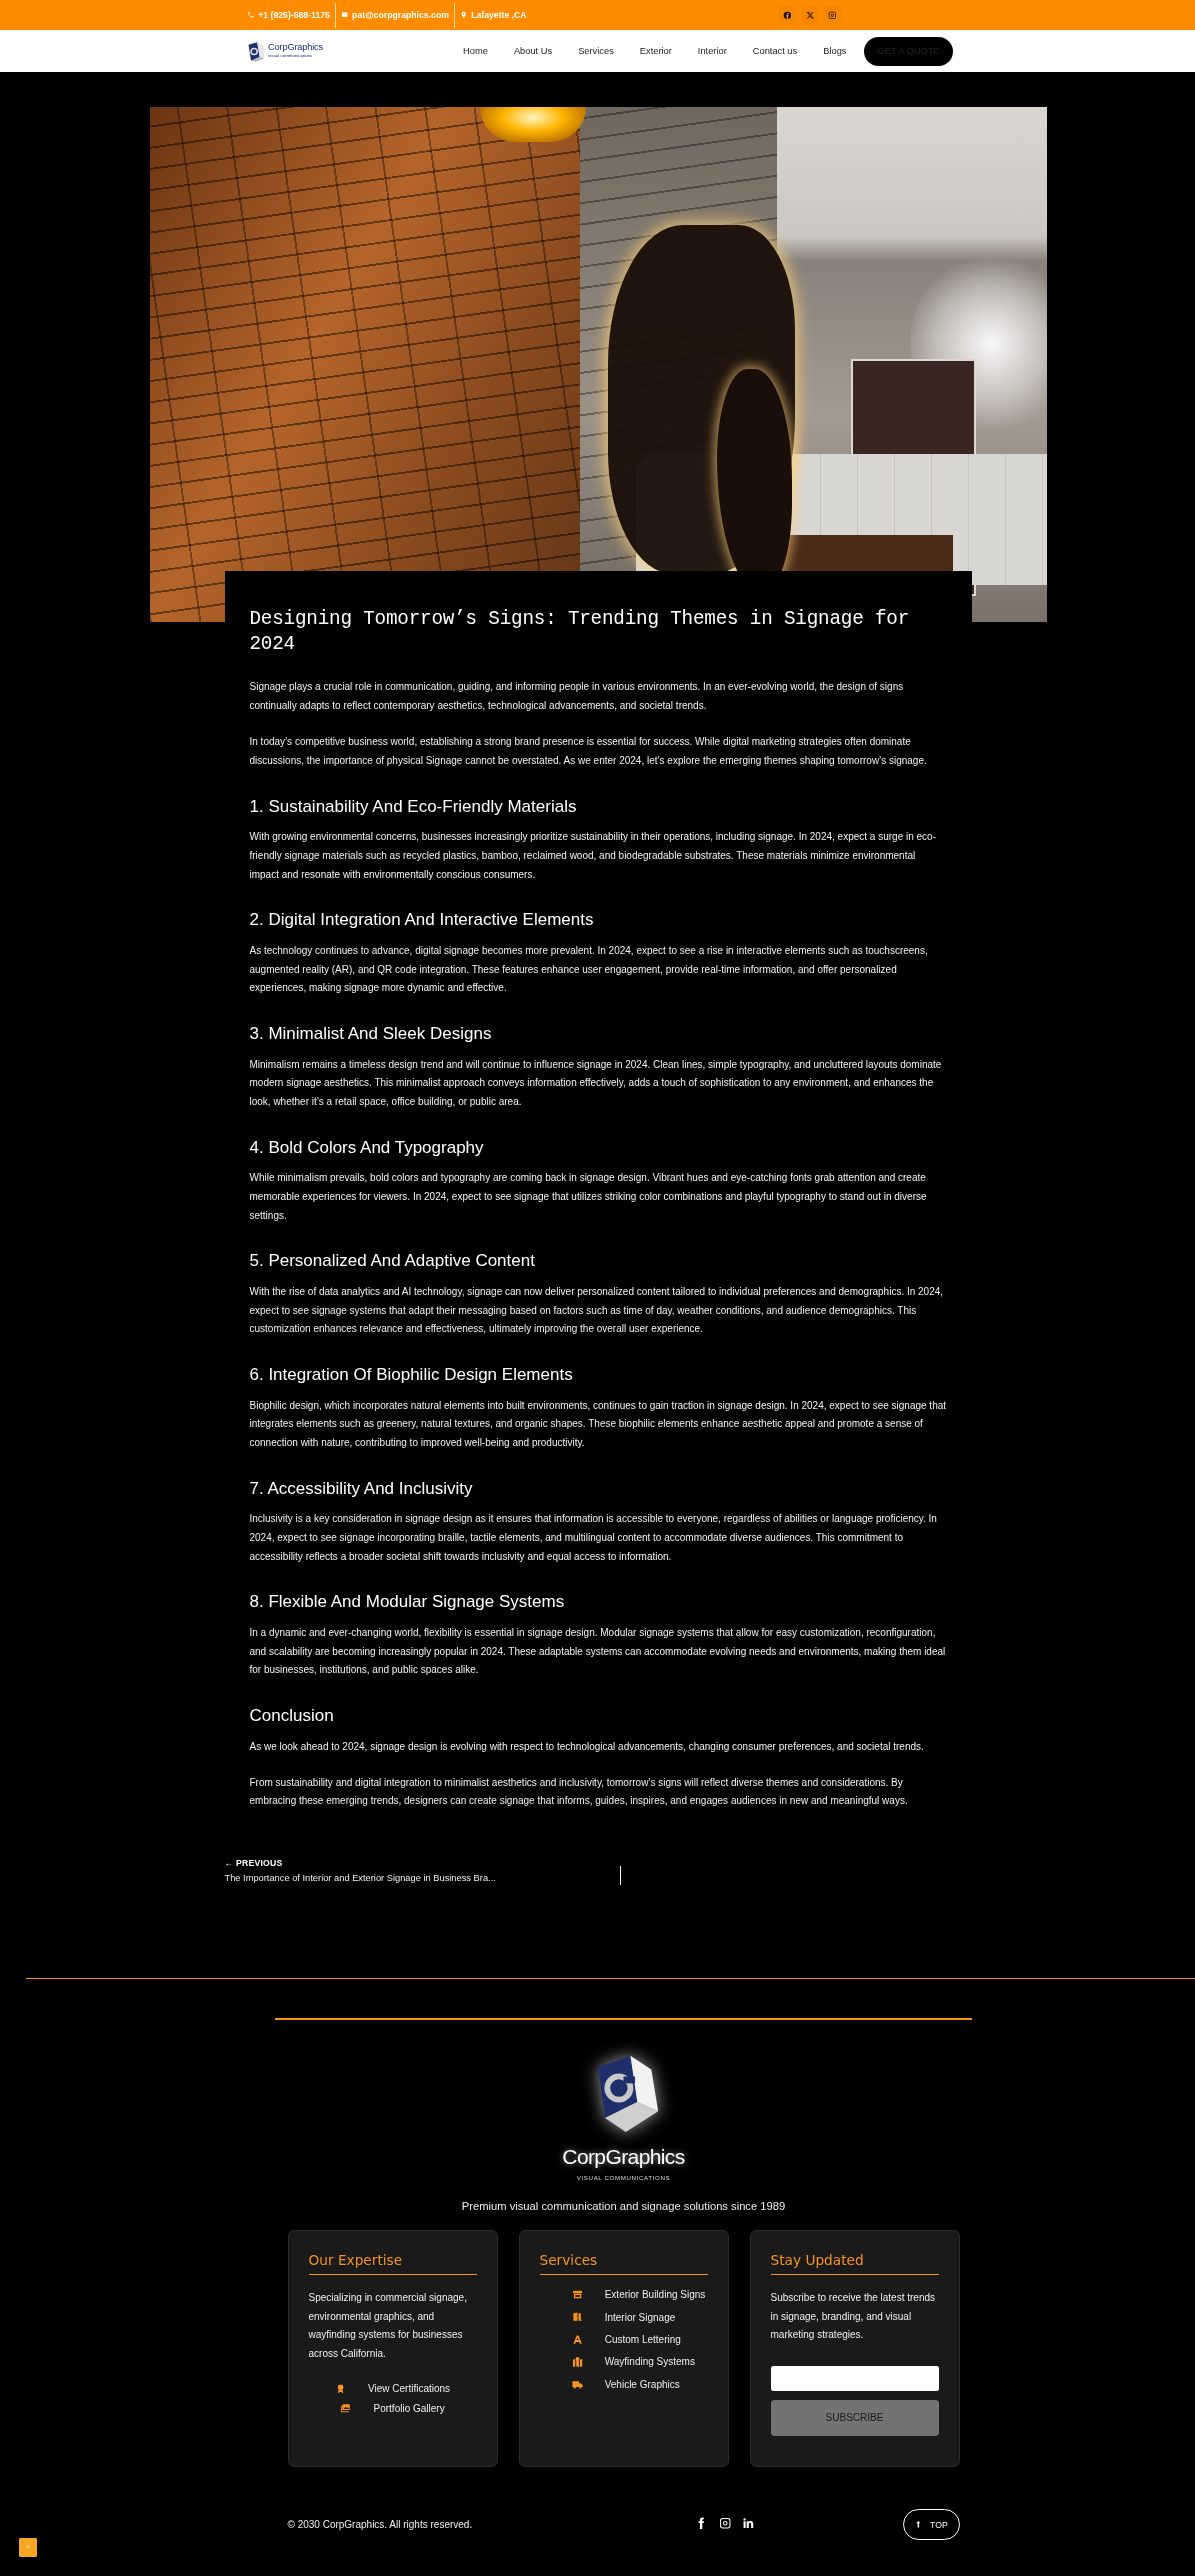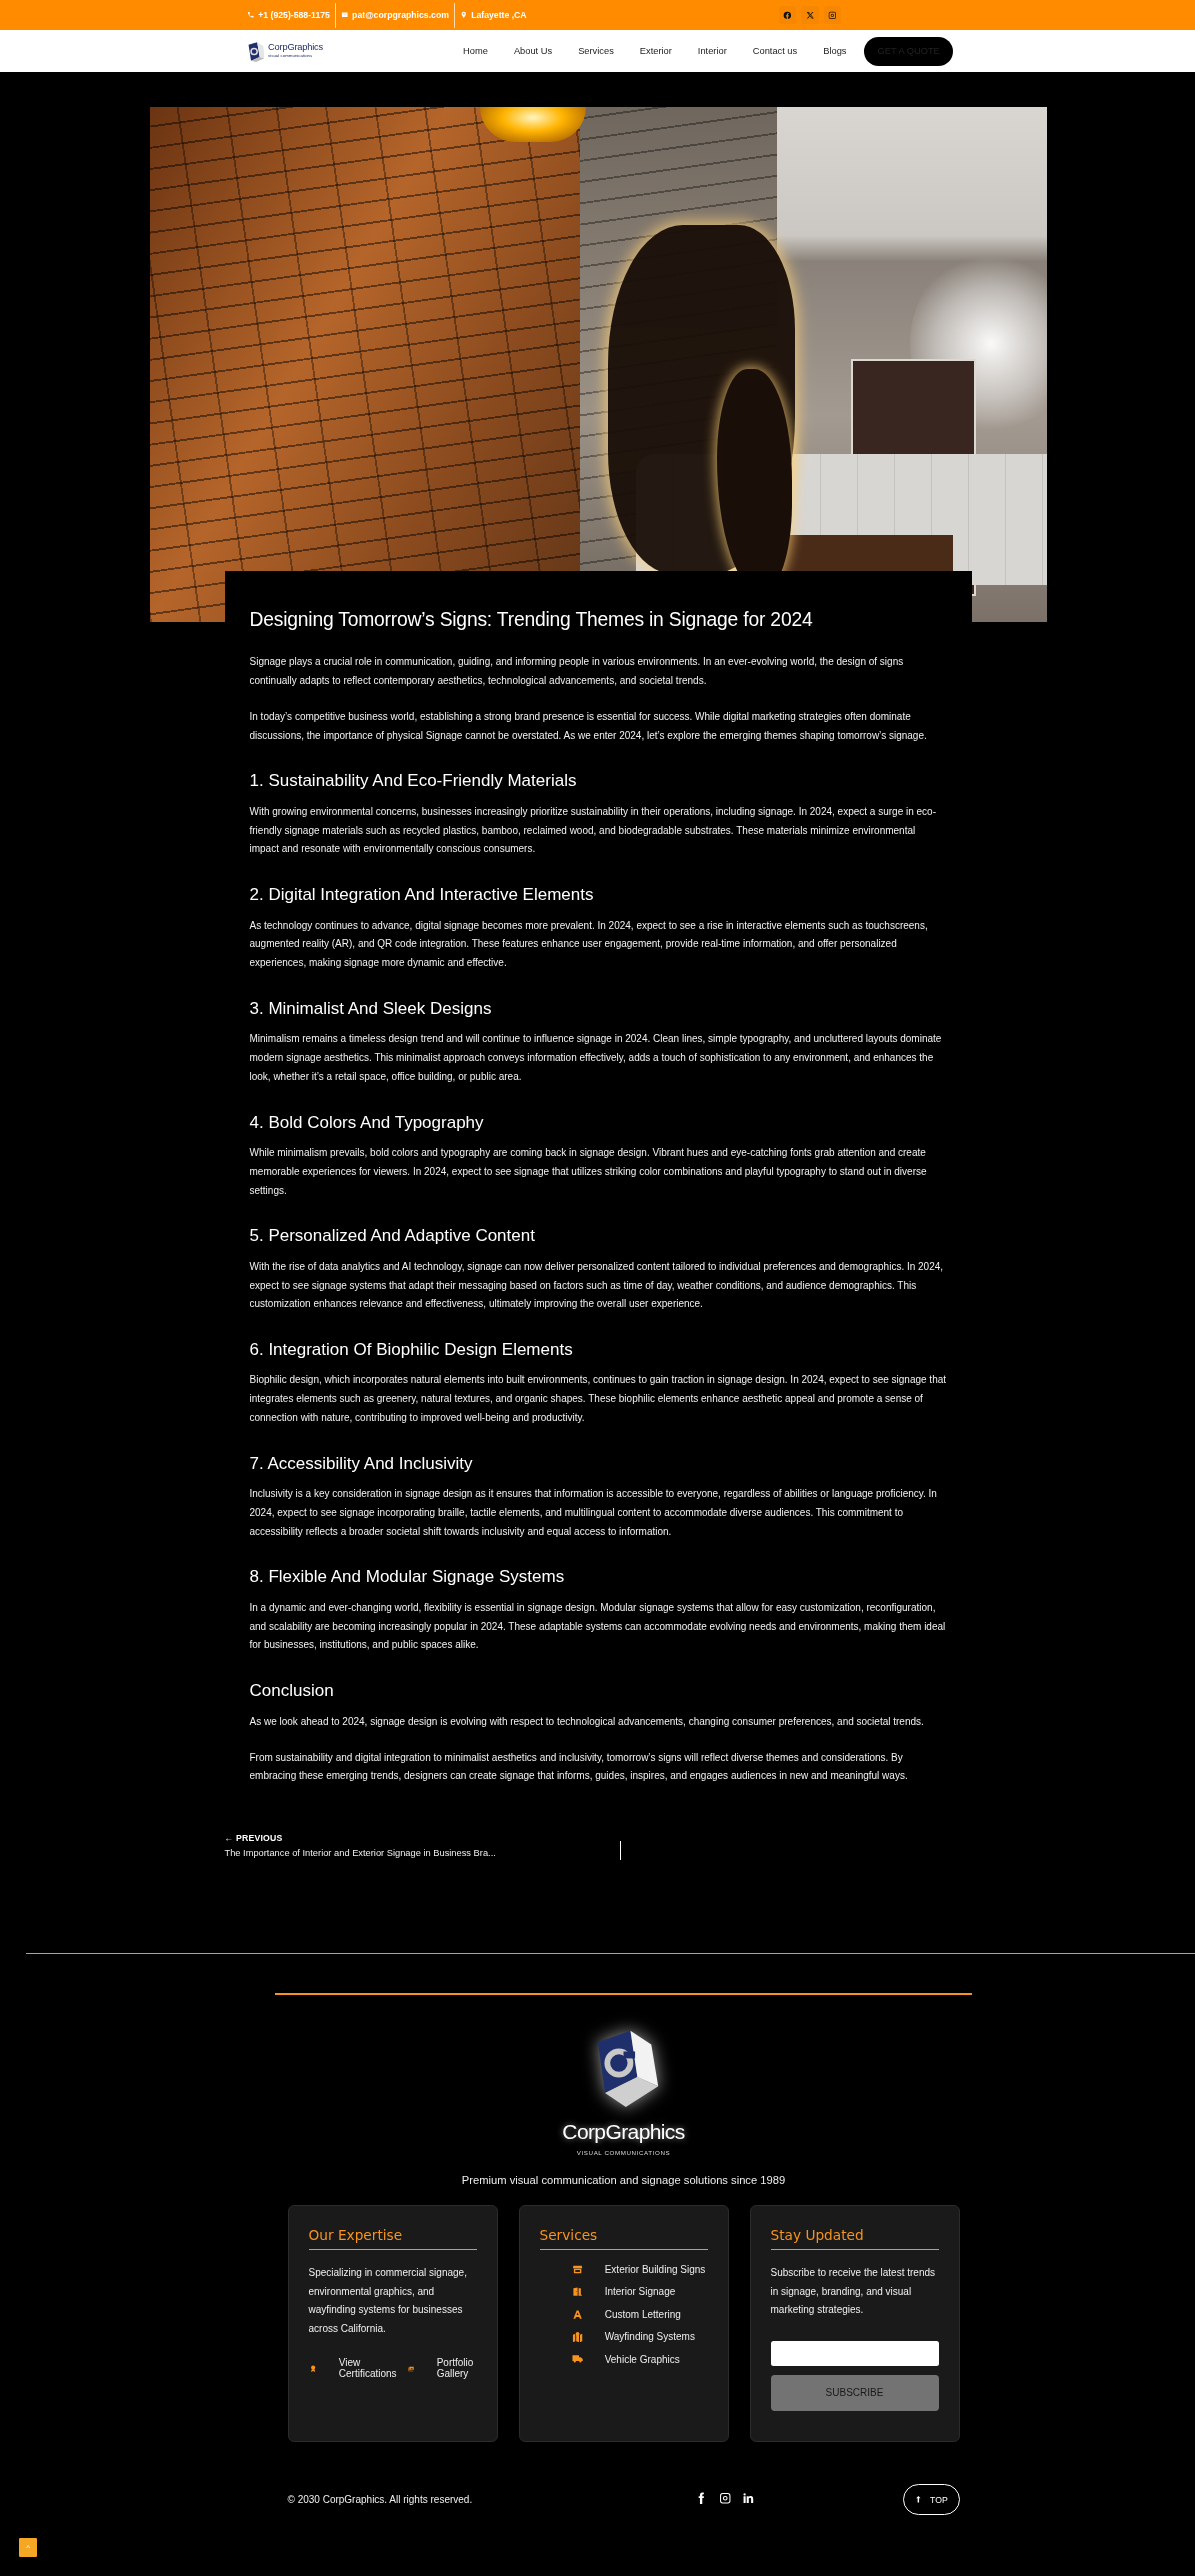--- a/index.html
+++ b/index.html
@@ -53,21 +53,21 @@
      box-shadow: 0 0 13.7px 3.7px rgba(255,210,120,0.75); opacity: 0.95; }
   .hero-img .map2 { position: absolute; left: 567px; top: 262px; width: 75px; height: 224px;
      background: #1a0f08; border-radius: 40% 50% 40% 60%; box-shadow: 0 0 11.2px 2.5px rgba(255,210,120,0.7); }
   .hero-img .sofa { position: absolute; left: 486px; bottom: 37px; right: 0; height: 131px;
      background: repeating-linear-gradient(90deg, #d8d6d3 0 36px, #c6c3bf 36px 37px); border-radius: 18.7px 0 0 0; }
   .hero-img .frame { position: absolute; left: 701px; top: 252px; width: 125px; height: 237px; background: #3a2620; border: 2.5px solid #ddd8d2; }
   .hero-img .table { position: absolute; left: 616px; bottom: 12.5px; width: 187px; height: 75px; background: #4a2b18; }
   .hero-img .chairs { position: absolute; left: 349px; bottom: 0; width: 100px; height: 37px; background: #7a2e12; }
 
   .article { position: absolute; left: 75px; top: 464px; width: 747px; background: #000; padding: 25px 25px 0 25px; }
-  .title { font-family: Liberation Sans, sans-serif; font-size: 19.3px; font-weight: 500; line-height: 1.3; letter-spacing: -0.2px; margin-top: 11.2px; }
+  .title { font-family: Liberation Mono, monospace; font-size: 19.3px; font-weight: 500; line-height: 1.3; letter-spacing: -0.2px; margin-top: 11.2px; }
 
   p.body { font-size: 10px; line-height: 18.7px; color: #f2f2f2; margin-bottom: 17.4px; }
   h2.sec { font-size: 17px; font-weight: normal; margin: 26px 0 11.2px; line-height: 1.2; }
   .intro { padding-top: 21px; }
 
   
   .postnav { width: 747px; margin: 45px auto 0; padding: 0 12.5px; display: flex; align-items: center; }
   .prev { width: 355px; }
   .prev-label { font-size: 8.7px; font-weight: bold; letter-spacing: 0.2px; }
   .prev-title { font-size: 9.3px; margin-top: 5px; color: #f0f0f0; }
@@ -80,21 +80,21 @@
   .flogo { margin: 31px auto 0; width: 149px; display: flex; flex-direction: column; align-items: center; }
   .cube-big { width: 81px; height: 81px; position: relative; filter: drop-shadow(0 0 8.7px rgba(255,255,255,0.6)); }
   .flogo-name { font-size: 21px; letter-spacing: -0.6px; margin-top: 12.5px; text-shadow: 0 0 6.2px rgba(255,255,255,0.6); }
   .flogo-sub { font-size: 6.2px; letter-spacing: 0.6px; margin-top: 5px; color: #ddd; }
   .tagline { text-align: center; font-size: 11.2px; margin-top: 18.7px; color: #eee; }
 
   .cards { display: flex; justify-content: space-between; margin: 18.7px auto 0; width: 672px; }
   .card { width: 210px; height: 237px; background: #1a1a1a; border: 0.6px solid #2c2c2c; border-radius: 6.2px; padding: 21px 20px; }
   .card h3 { font-family: "DejaVu Sans", sans-serif; font-weight: normal; color: #f7931e; font-size: 13.7px; padding-bottom: 6.2px; border-bottom: 1.9px solid #f7931e; }
   .card p { font-size: 10px; line-height: 18.7px; margin-top: 13.7px; color: #f0f0f0; }
-  .card .links { margin-top: 18.7px; display: flex; flex-direction: row; align-items: center; gap: 8.7px; }
+  .card .links { margin-top: 18.7px; display: flex; flex-direction: column; align-items: center; gap: 8.7px; }
   .link-row { display: flex; align-items: center; gap: 22px; font-size: 10px; color: #eee; }
   .link-row svg { width: 11.2px; height: 11.2px; fill: #f7931e; }
   .svc-list { margin-top: 13.7px; padding-left: 32px; display: flex; flex-direction: column; gap: 11.2px; }
   .sub-input { display: block; width: 100%; height: 25px; border-radius: 2.5px; border: none; margin-top: 21px; background: #fff; }
   .sub-btn { display: flex; align-items: center; justify-content: center; width: 100%; height: 36px; background: #737373; color: #1a1a1a; border-radius: 3.7px; font-size: 10px; margin-top: 8.7px; }
 
   .bottom { width: 672px; margin: 39px auto 0; display: flex; align-items: center; justify-content: space-between; height: 37px; padding-bottom: 0; }
   .copyright { font-size: 10px; color: #f0f0f0; }
   .bsocial { display: flex; gap: 11.2px; margin-left: 75px; }
   .bsocial svg { width: 12.5px; height: 12.5px; fill: #fff; }

